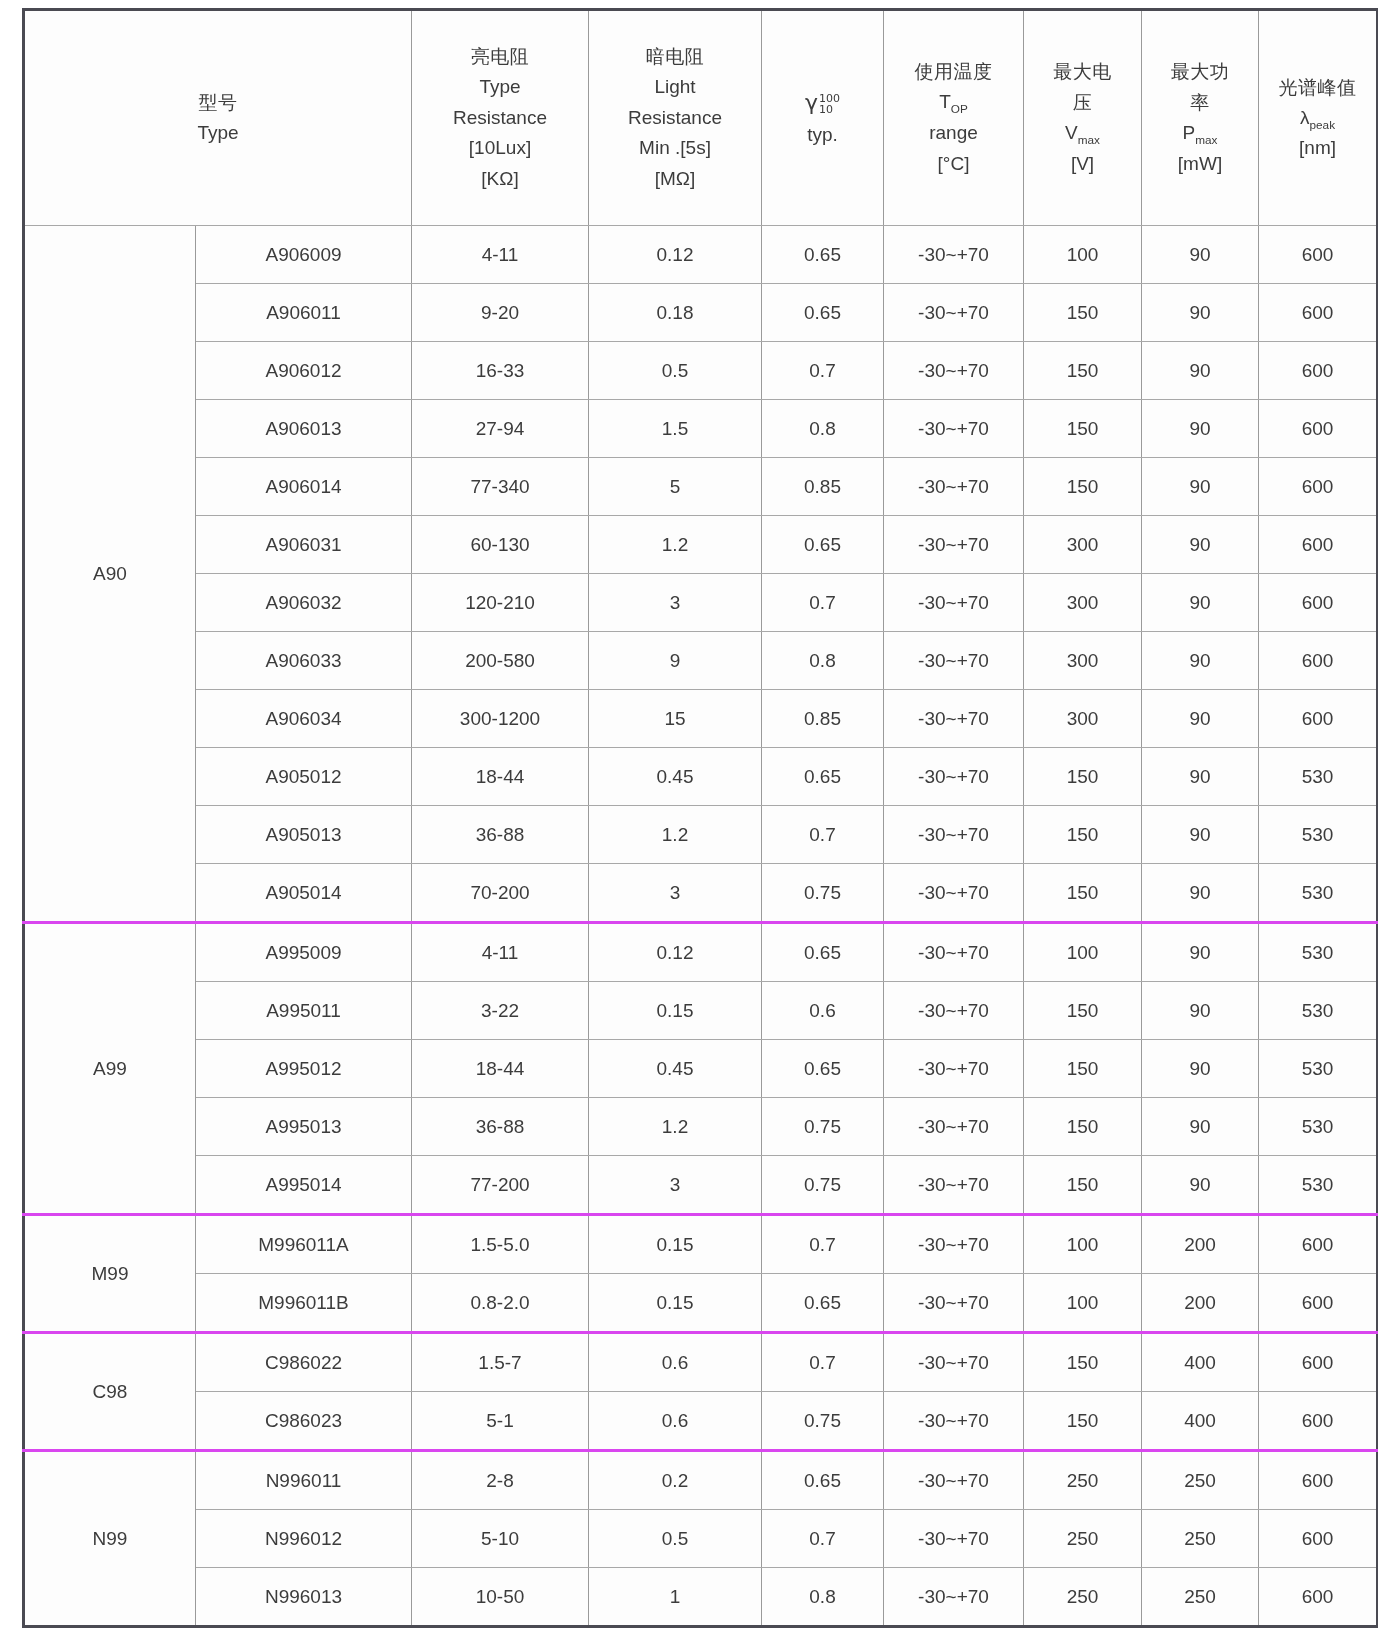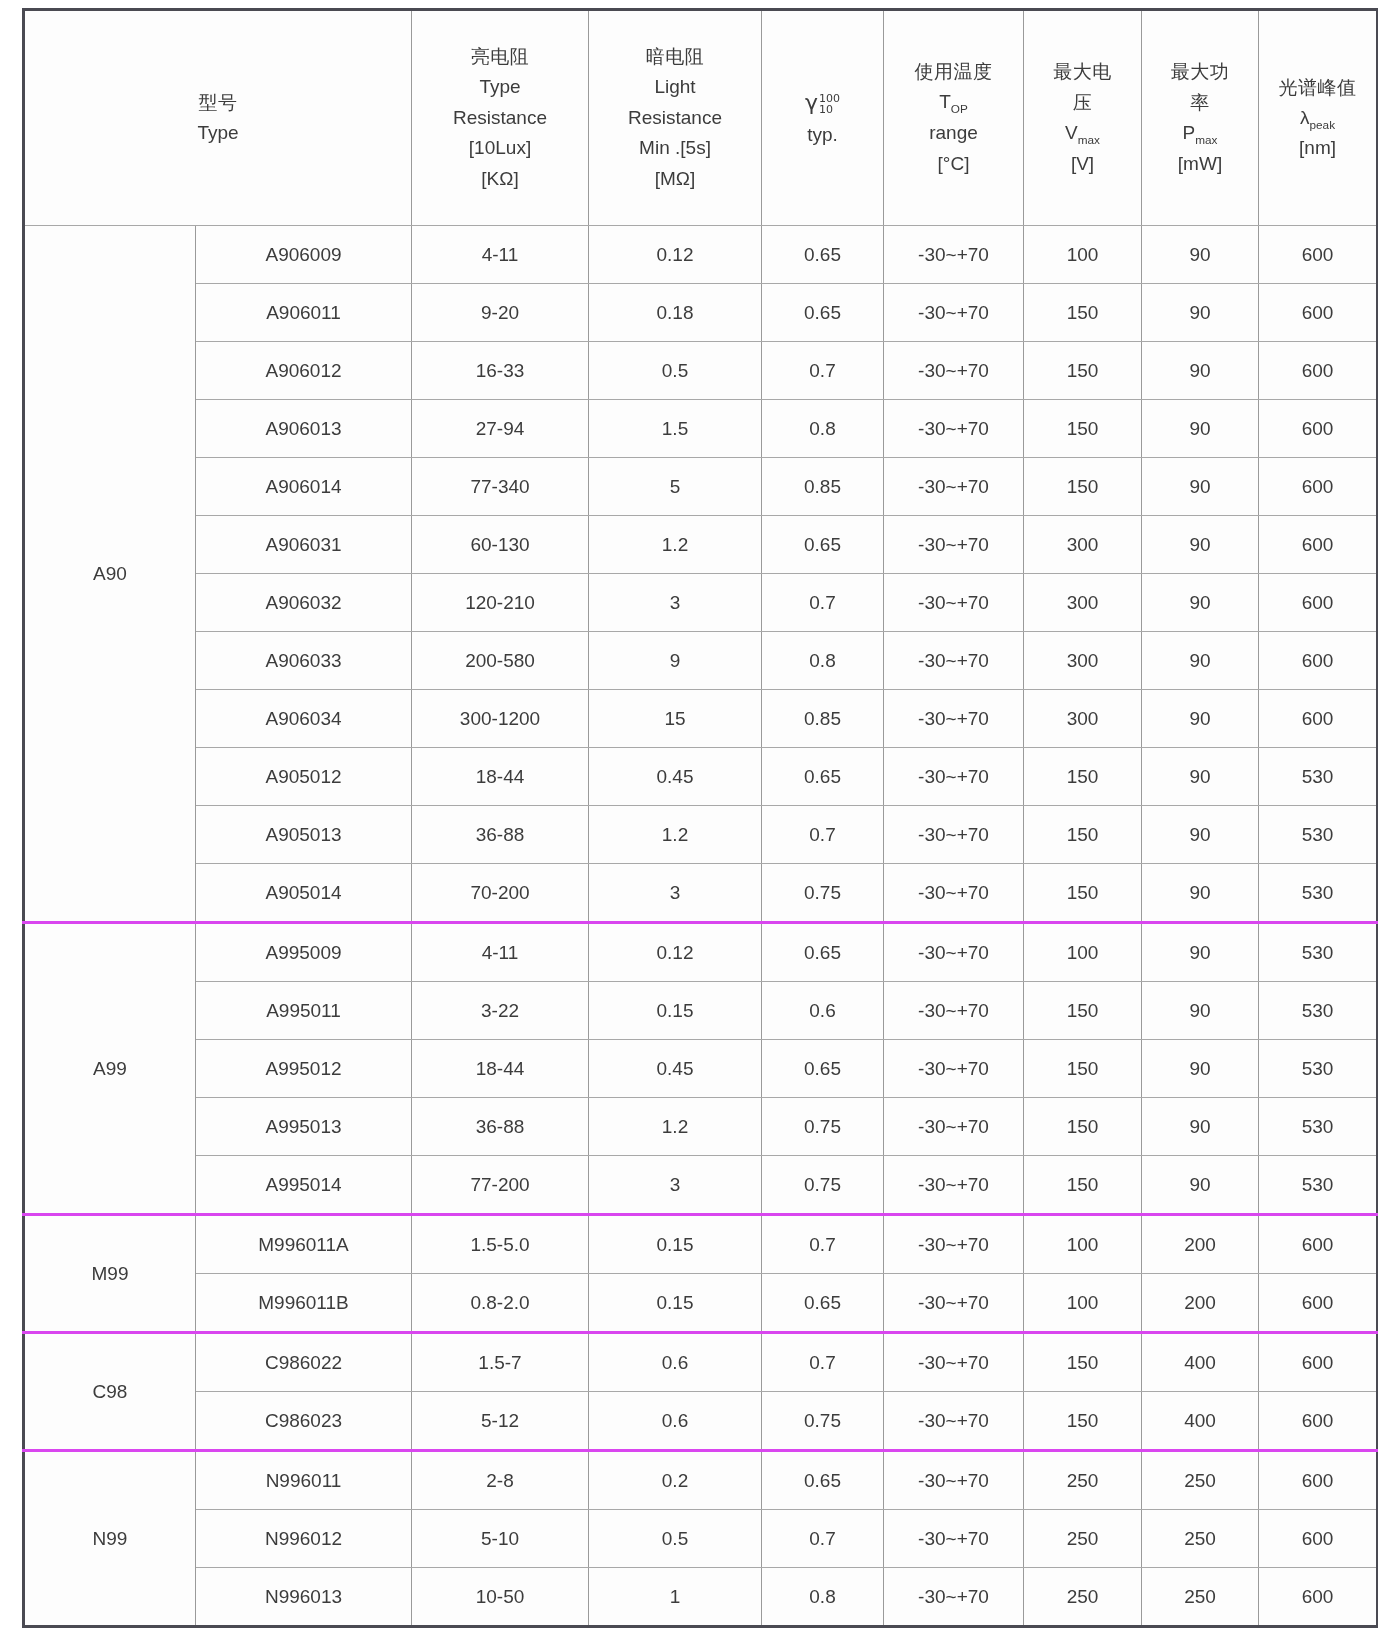--- a/index.html
+++ b/index.html
@@ -386,21 +386,21 @@
           <td>1.5-7</td>
           <td>0.6</td>
           <td>0.7</td>
           <td>-30~+70</td>
           <td>150</td>
           <td>400</td>
           <td>600</td>
         </tr>
         <tr>
           <td>C986023</td>
-          <td>5-12</td>
+          <td>5-1</td>
           <td>0.6</td>
           <td>0.75</td>
           <td>-30~+70</td>
           <td>150</td>
           <td>400</td>
           <td>600</td>
         </tr>
         <tr class="group-start">
           <td class="group" rowspan="3">N99</td>
           <td>N996011</td>

